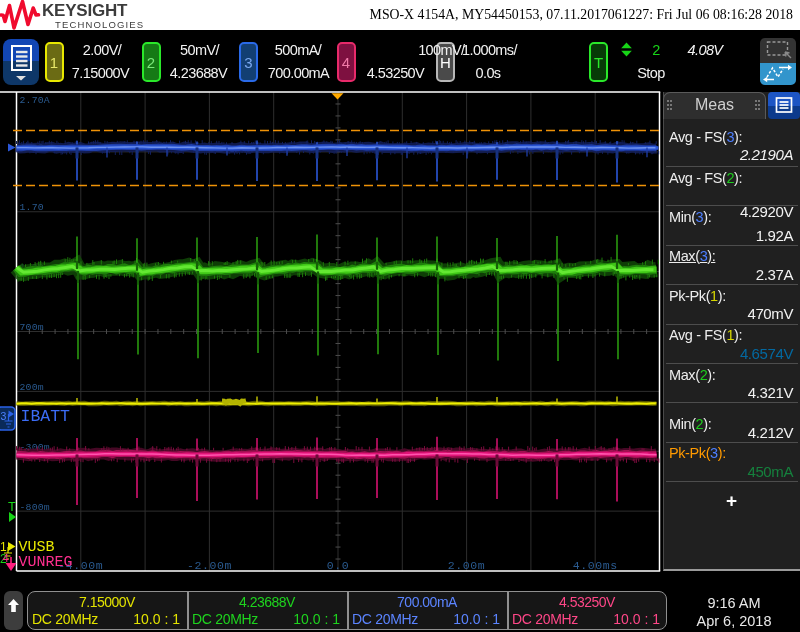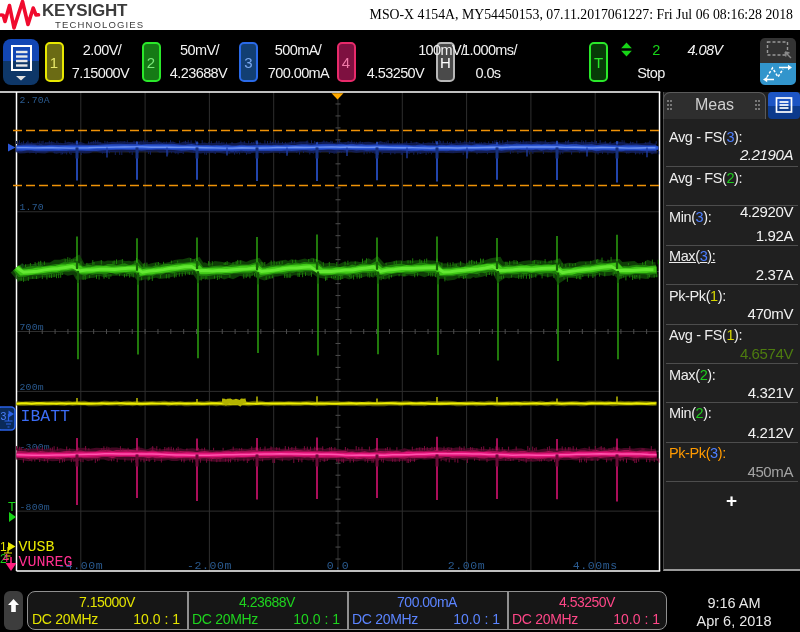--- a/index.html
+++ b/index.html
@@ -1268,30 +1268,30 @@
     <div class="meas-lab" style="top:90.0px;color:#ededed;">Min(<span style="color:#4d7fff">3</span>):</div>
     <div class="meas-val" style="top:107.5px;color:#f2f2f2;">1.92A</div>
     <div class="sep" style="top:125.8px;"></div>
     <div class="meas-lab" style="top:129.4px;color:#ededed;text-decoration:underline;">Max(<span style="color:#4d7fff">3</span>):</div>
     <div class="meas-val" style="top:146.9px;color:#f2f2f2;">2.37A</div>
     <div class="sep" style="top:165.2px;"></div>
     <div class="meas-lab" style="top:168.8px;color:#ededed;">Pk-Pk(<span style="color:#d6d600">1</span>):</div>
     <div class="meas-val" style="top:186.3px;color:#f2f2f2;">470mV</div>
     <div class="sep" style="top:204.6px;"></div>
     <div class="meas-lab" style="top:208.2px;color:#ededed;">Avg - FS(<span style="color:#d6d600">1</span>):</div>
-    <div class="meas-val" style="top:225.7px;color:#4d7c0f;margin-left:8px;">4.6574V</div>
+    <div class="meas-val" style="top:225.7px;color:#0369a1;margin-left:8px;">4.6574V</div>
     <div class="sep" style="top:244.0px;"></div>
     <div class="meas-lab" style="top:247.6px;color:#ededed;">Max(<span style="color:#1ecc1e">2</span>):</div>
     <div class="meas-val" style="top:265.1px;color:#f2f2f2;">4.321V</div>
     <div class="sep" style="top:283.4px;"></div>
-    <div class="meas-lab" style="top:286px;color:#ededed;">Min(<span style="color:#1ecc1e">2</span>):</div>
+    <div class="meas-lab" style="top:297px;color:#ededed;">Min(<span style="color:#1ecc1e">2</span>):</div>
     <div class="meas-val" style="top:304.5px;color:#f2f2f2;">4.212V</div>
     <div class="sep" style="top:322.8px;"></div>
     <div class="meas-lab" style="top:326.4px;color:#ff9a00;">Pk-Pk(<span style="color:#4d7fff">3</span>):</div>
-    <div class="meas-val" style="top:343.9px;color:#a3a3a3;">450mA</div>
+    <div class="meas-val" style="top:343.9px;color:#15803d;">450mA</div>
     <div class="sep" style="top:362.2px;"></div>
     <div class="abs" style="top:371.2px;left:0;width:100%;text-align:center;color:#fff;font-size:19px;font-weight:bold;">+</div>
   </div>
 <div class="abs" style="left:0;top:580px;width:800px;height:52px;background:#000;"></div>
 <div class="abs" style="left:4px;top:591px;width:19px;height:38.5px;background:#3d3d3d;border-radius:6px;"></div>
 <svg class="abs" style="left:4px;top:591px" width="19" height="38" viewBox="0 0 19 38">
 <polygon points="9.5,8 15,14 4,14" fill="#fff"></polygon>
     <rect x="7.2" y="14" width="4.6" height="7" fill="#fff"></rect>
   </svg>
 <div class="abs" style="left:27px;top:591px;width:640px;height:38.5px;background:#161616;border:1.5px solid #909090;border-radius:8px;"></div>

